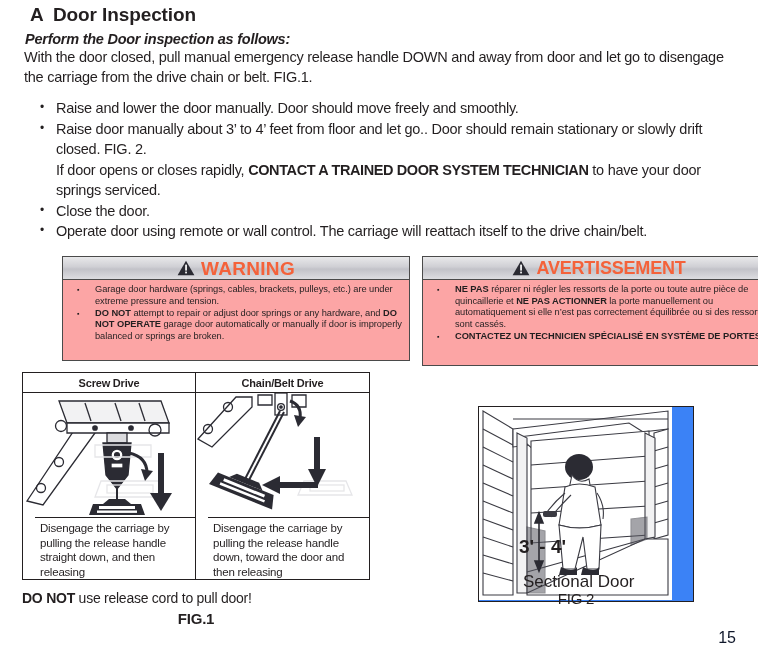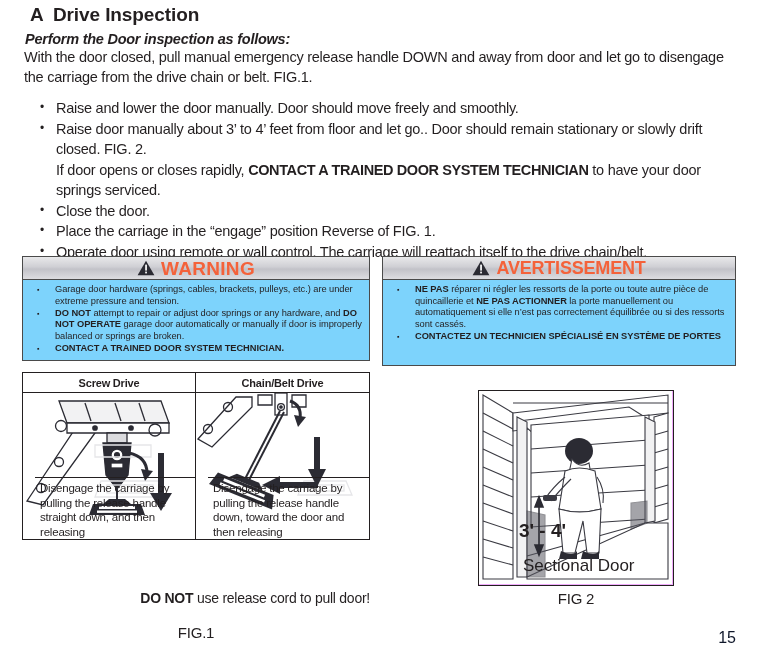--- a/index.html
+++ b/index.html
@@ -23,21 +23,21 @@
   .intro{position:absolute;left:24px;top:48px;width:716px;font-size:14.5px;line-height:19.5px;letter-spacing:-.25px;}
 
   
   ul.bullets{position:absolute;left:38px;top:98px;width:706px;margin:0;padding:0;list-style:none;}
   ul.bullets>li{position:relative;padding-left:18px;font-size:14.5px;line-height:20.5px;letter-spacing:-.25px;margin-bottom:0px;}
   ul.bullets>li:before{content:"\2022";position:absolute;left:2px;top:-1px;font-size:12px;}
   ul.bullets .cont{display:block;}
   b.tight{font-weight:bold;letter-spacing:-.4px;}
 
   
-  .warnbox{position:absolute;border:1.5px solid #4a4a4a;background:#7dd3fc;box-sizing:border-box;}
+  .warnbox{position:absolute;border:1.5px solid #4a4a4a;background:#fca5a5;box-sizing:border-box;margin-left:40px;}
   .warnbox .bar{
     height:22px;
     background:linear-gradient(to bottom,#e8e8ea 0%,#cfcfd4 45%,#c2c2c8 55%,#dddde1 100%);
     border-bottom:1.5px solid #4a4a4a;
     display:flex;align-items:center;justify-content:center;gap:6px;
   }
   .warnbox .bar .wtxt{
     color:#f4623a;font-size:19px;font-weight:bold;letter-spacing:.3px;
     line-height:19px;
   }
@@ -45,80 +45,78 @@
   .tri{display:inline-block;width:18px;height:16px;position:relative;}
   .tri svg{display:block;}
   .warnbox ul{margin:0;padding:4px 6px 4px 4px;list-style:none;}
   .warnbox li{position:relative;padding-left:28px;font-size:9.3px;line-height:11.6px;letter-spacing:-.05px;margin-bottom:.5px;}
   .warnbox li:before{content:"\25AA";position:absolute;left:10px;top:0px;font-size:7px;color:#231f20;}
 
   #warn-en{left:22px;top:256px;width:348px;height:105px;}
   #warn-fr{left:382px;top:256px;width:354px;height:110px;}
 
   
-  #fig1box{position:absolute;left:22px;top:372px;width:348px;height:168px;border:1.5px solid #231f20;box-sizing:border-box;background:#fff;padding-left:34px;}
+  #fig1box{position:absolute;left:22px;top:372px;width:348px;height:208px;border:1.5px solid #231f20;box-sizing:border-box;background:#fff;padding-left:34px;}
   .f1half{position:absolute;top:0;bottom:0;width:50%;box-sizing:border-box;}
   .f1half.left{left:0;border-right:1.5px solid #231f20;}
   .f1half.right{left:50%;}
   .f1title{height:19px;border-bottom:1.5px solid #231f20;display:flex;align-items:center;justify-content:center;
            font-size:11px;font-weight:bold;letter-spacing:-.2px;}
   .f1art{position:relative;height:122px;overflow:hidden;}
   .f1cap{position:absolute;left:12px;right:0;bottom:0;height:62px;border-top:1.5px solid #231f20;
          padding:3px 5px 0 5px;box-sizing:border-box;font-size:11.5px;line-height:14.5px;letter-spacing:-.2px;}
 
-  .f1donot{position:absolute;left:22px;top:590px;width:348px;text-align:right;font-size:14px;letter-spacing:-.25px;}
-  .f1label{position:absolute;left:22px;top:624px;width:348px;text-align:center;font-size:15px;letter-spacing:-.2px;}
-
-  
-  #fig2box{position:absolute;left:478px;top:390px;width:196px;height:196px;border:1.5px solid #231f20;box-sizing:border-box;background:#f0abfc;overflow:hidden;}
+  .f1donot{position:absolute;left:22px;top:590px;width:348px;text-align:left;font-size:14px;letter-spacing:-.25px;}
+  .f1label{position:absolute;left:22px;top:610px;width:348px;text-align:center;font-size:15px;letter-spacing:-.2px;font-weight:bold;}
+
+  
+  #fig2box{position:absolute;left:478px;top:406px;width:216px;height:196px;border:1.5px solid #231f20;box-sizing:border-box;background:#3b82f6;overflow:hidden;}
   #fig2cap{position:absolute;left:478px;top:590px;width:196px;text-align:center;font-size:15px;letter-spacing:-.2px;}
 
   .pageno{position:absolute;right:22px;bottom:5px;font-size:16px;color:#0f172a;}
 
   svg{shape-rendering:geometricPrecision;}
 </style>
 </head>
 <body>
 
 <div class="page">
 
   <div class="head">
     <span class="letter">A</span>
-    <span class="title">Drive Inspection</span>
+    <span class="title">Door Inspection</span>
   </div>
 
   <div class="subhead">Perform the Door inspection as follows:</div>
   <div class="intro">With the door closed, pull manual emergency release handle DOWN and away from door and let go to disengage the carriage from the drive chain or belt. FIG.1.</div>
 
   <ul class="bullets">
     <li><span>Raise and lower the door manually. Door should move freely and smoothly.</span></li>
     <li>
       <span>Raise door manually about 3’ to 4’ feet from floor and let go.. Door should remain stationary or slowly drift closed. FIG. 2.</span>
       <span class="cont"><span>If door opens or closes rapidly, </span><b class="tight">CONTACT A TRAINED DOOR SYSTEM TECHNICIAN</b><span> to have your door springs serviced.</span></span>
     </li>
     <li><span>Close the door.</span></li>
-    <li><span>Place the carriage in the “engage” position Reverse of FIG. 1.</span></li>
     <li><span>Operate door using remote or wall control. The carriage will reattach itself to the drive chain/belt.</span></li>
   </ul>
 
   <div class="warnbox" id="warn-en">
     <div class="bar">
       <span class="tri">
         <svg width="18" height="16" viewBox="0 0 18 16">
             <polygon points="9,0.8 17.4,15.2 0.6,15.2" fill="#2b2b33"></polygon>
             <rect x="8.2" y="4.6" width="1.7" height="6" fill="#ffffff"></rect>
             <rect x="8.2" y="11.6" width="1.7" height="1.8" fill="#ffffff"></rect>
           </svg>
       </span>
       <span class="wtxt">WARNING</span>
     </div>
     <ul>
       <li><span>Garage door hardware (springs, cables, brackets, pulleys, etc.) are under extreme pressure and tension.</span></li>
       <li><b>DO NOT</b><span> attempt to repair or adjust door springs or any hardware, and </span><b>DO NOT OPERATE</b><span> garage door automatically or manually if door is improperly balanced or springs are broken.</span></li>
-      <li><b>CONTACT A TRAINED DOOR SYSTEM TECHNICIAN.</b></li>
     </ul>
   </div>
 
   <div class="warnbox" id="warn-fr">
     <div class="bar">
       <span class="tri">
         <svg width="18" height="16" viewBox="0 0 18 16">
             <polygon points="9,0.8 17.4,15.2 0.6,15.2" fill="#2b2b33"></polygon>
             <rect x="8.2" y="4.6" width="1.7" height="6" fill="#ffffff"></rect>
             <rect x="8.2" y="11.6" width="1.7" height="1.8" fill="#ffffff"></rect>

